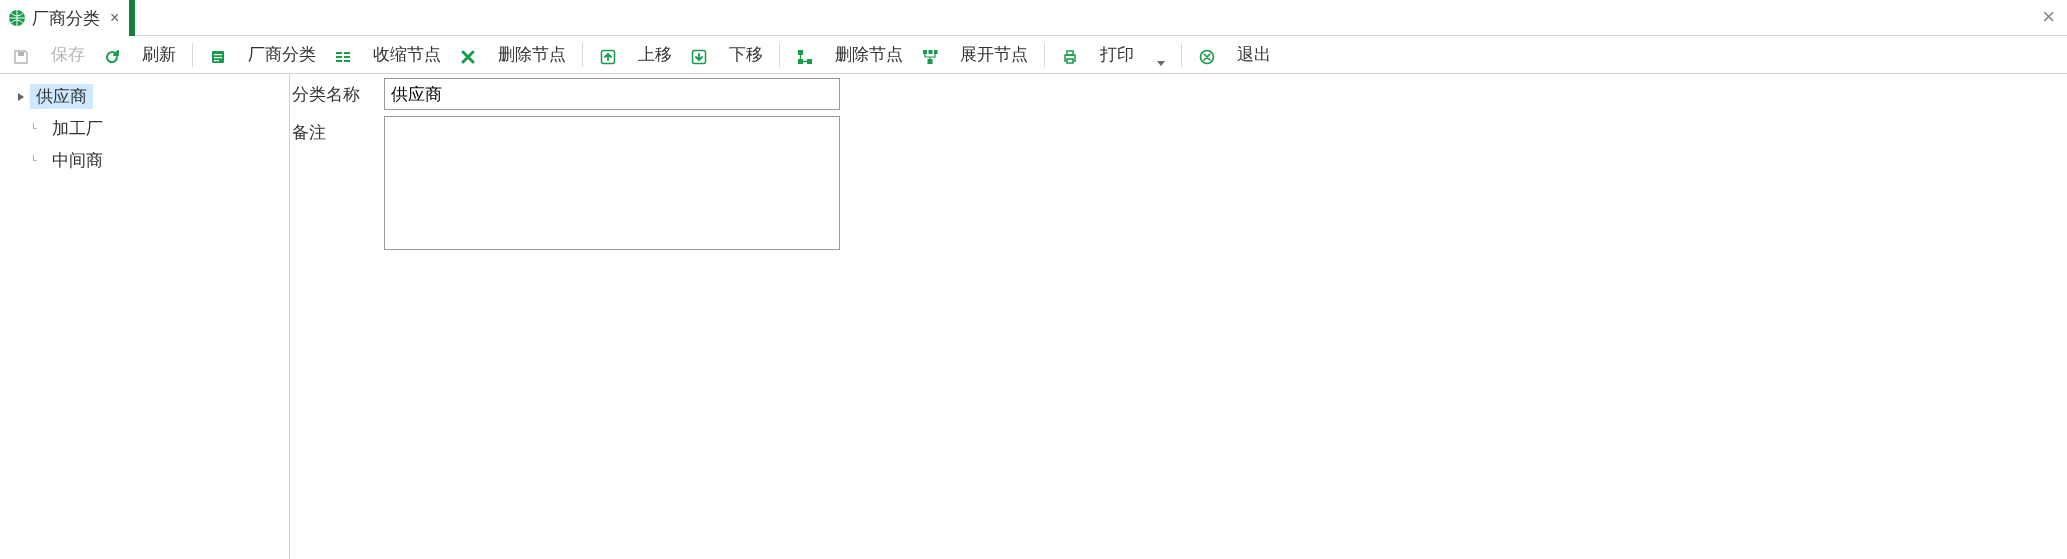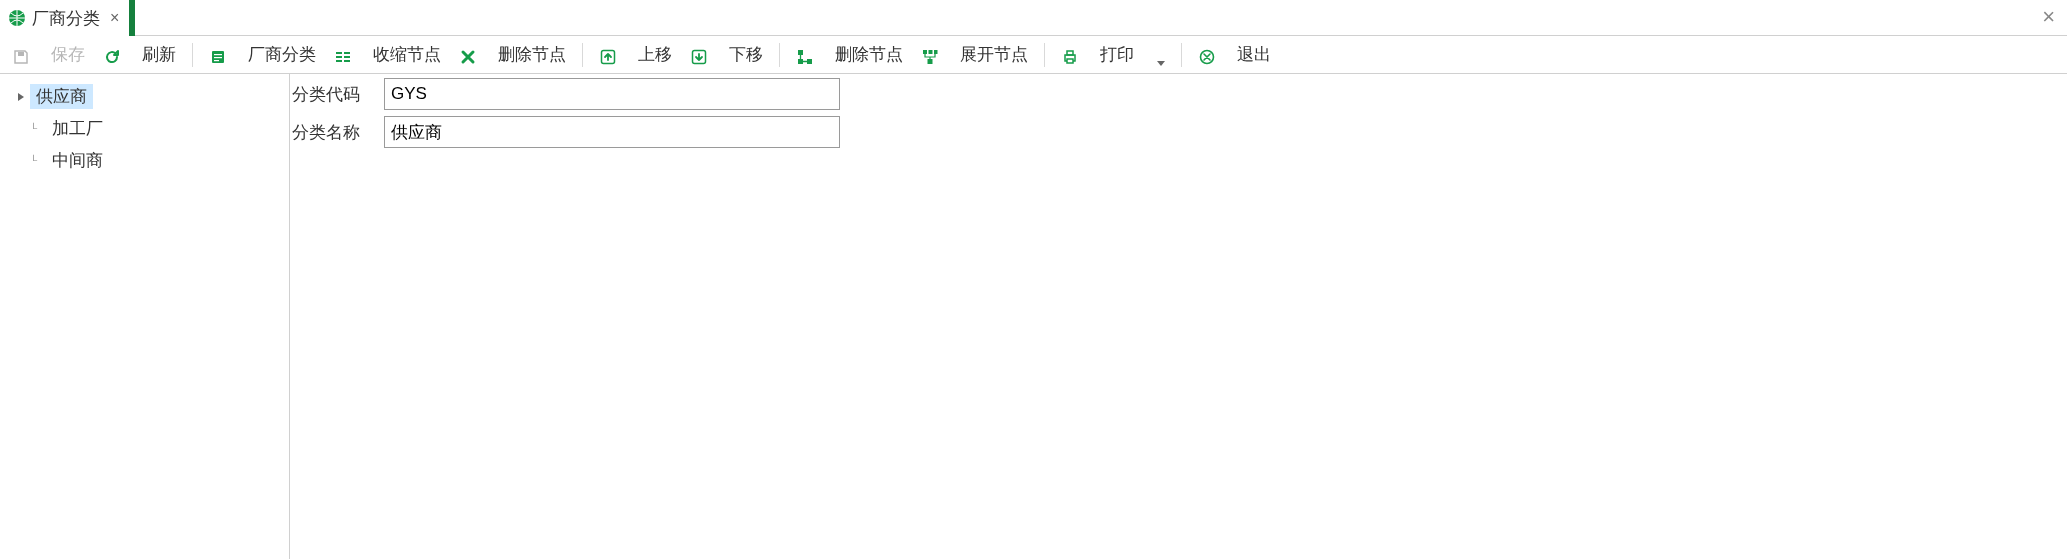--- a/index.html
+++ b/index.html
@@ -337,21 +337,21 @@
     <div class="tree-item">
       <span class="expander hidden">&nbsp;</span>
       <span class="tick">└</span>
       <span class="lbl">中间商</span>
     </div>
 
   </div>
 
   <div class="form-panel">
     <div class="form-row">
-      <div class="form-label">分类代码</div>
-      <input class="form-input" type="text" value="GYS" style="">
-    </div>
-    <div class="form-row">
       <div class="form-label">分类名称</div>
       <input class="form-input" type="text" value="供应商" style="">
     </div>
+    <div class="form-row">
+      <div class="form-label">备注</div>
+      <textarea class="form-textarea" style=""></textarea>
+    </div>
   </div>
 </div>
 
 </body></html>

